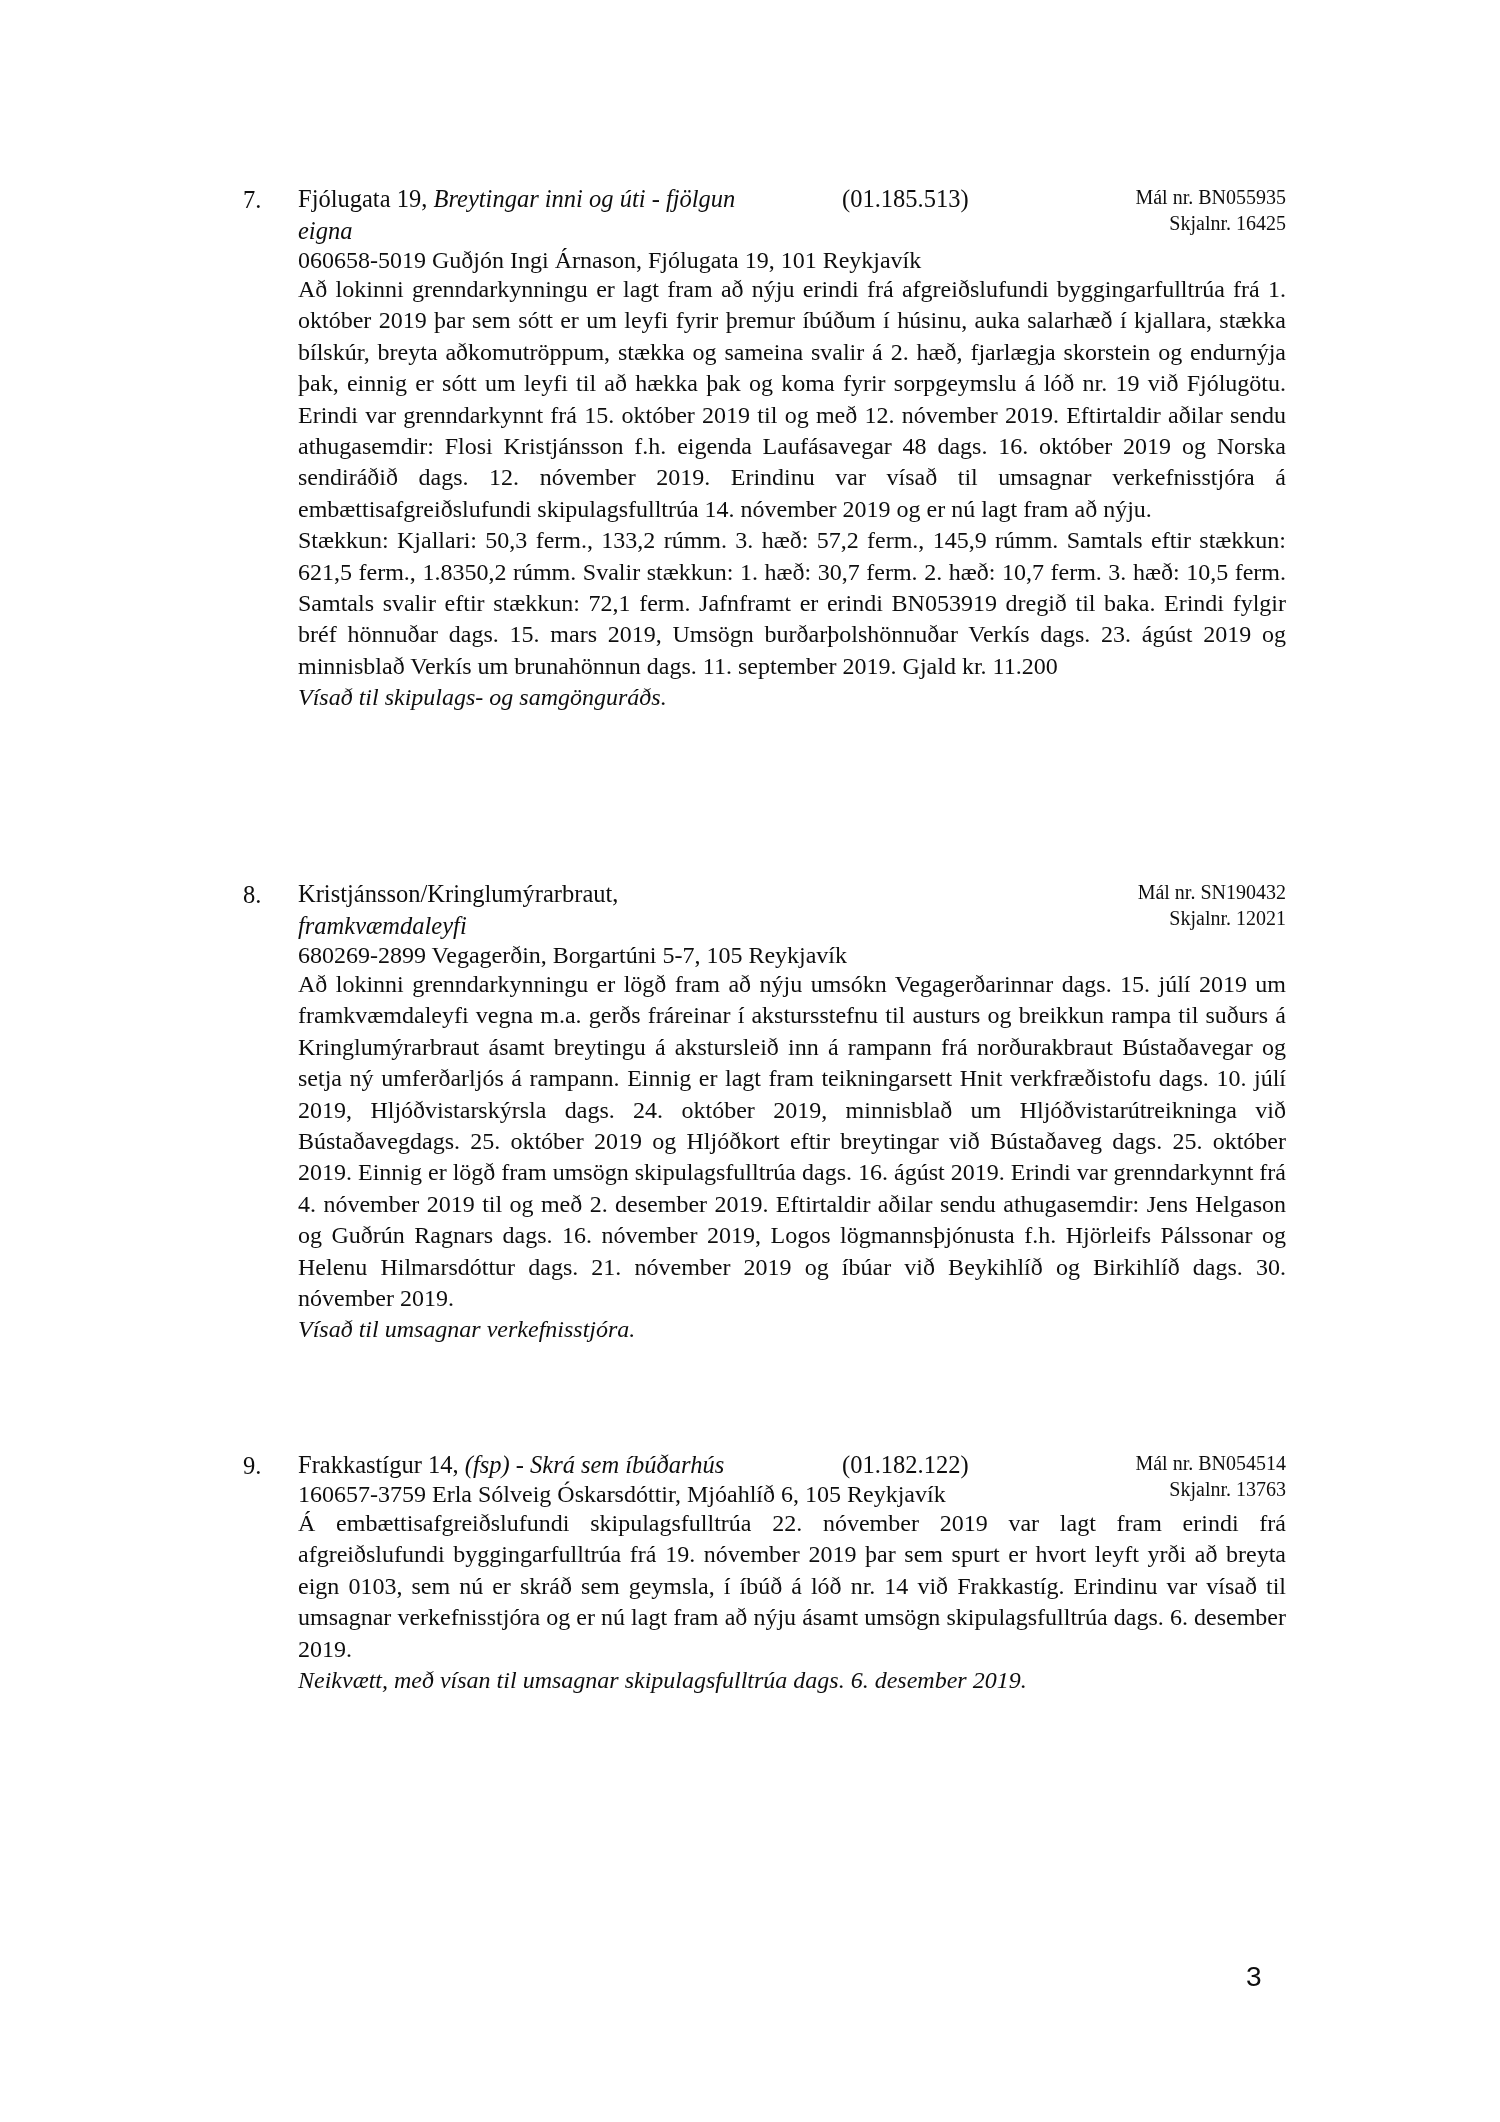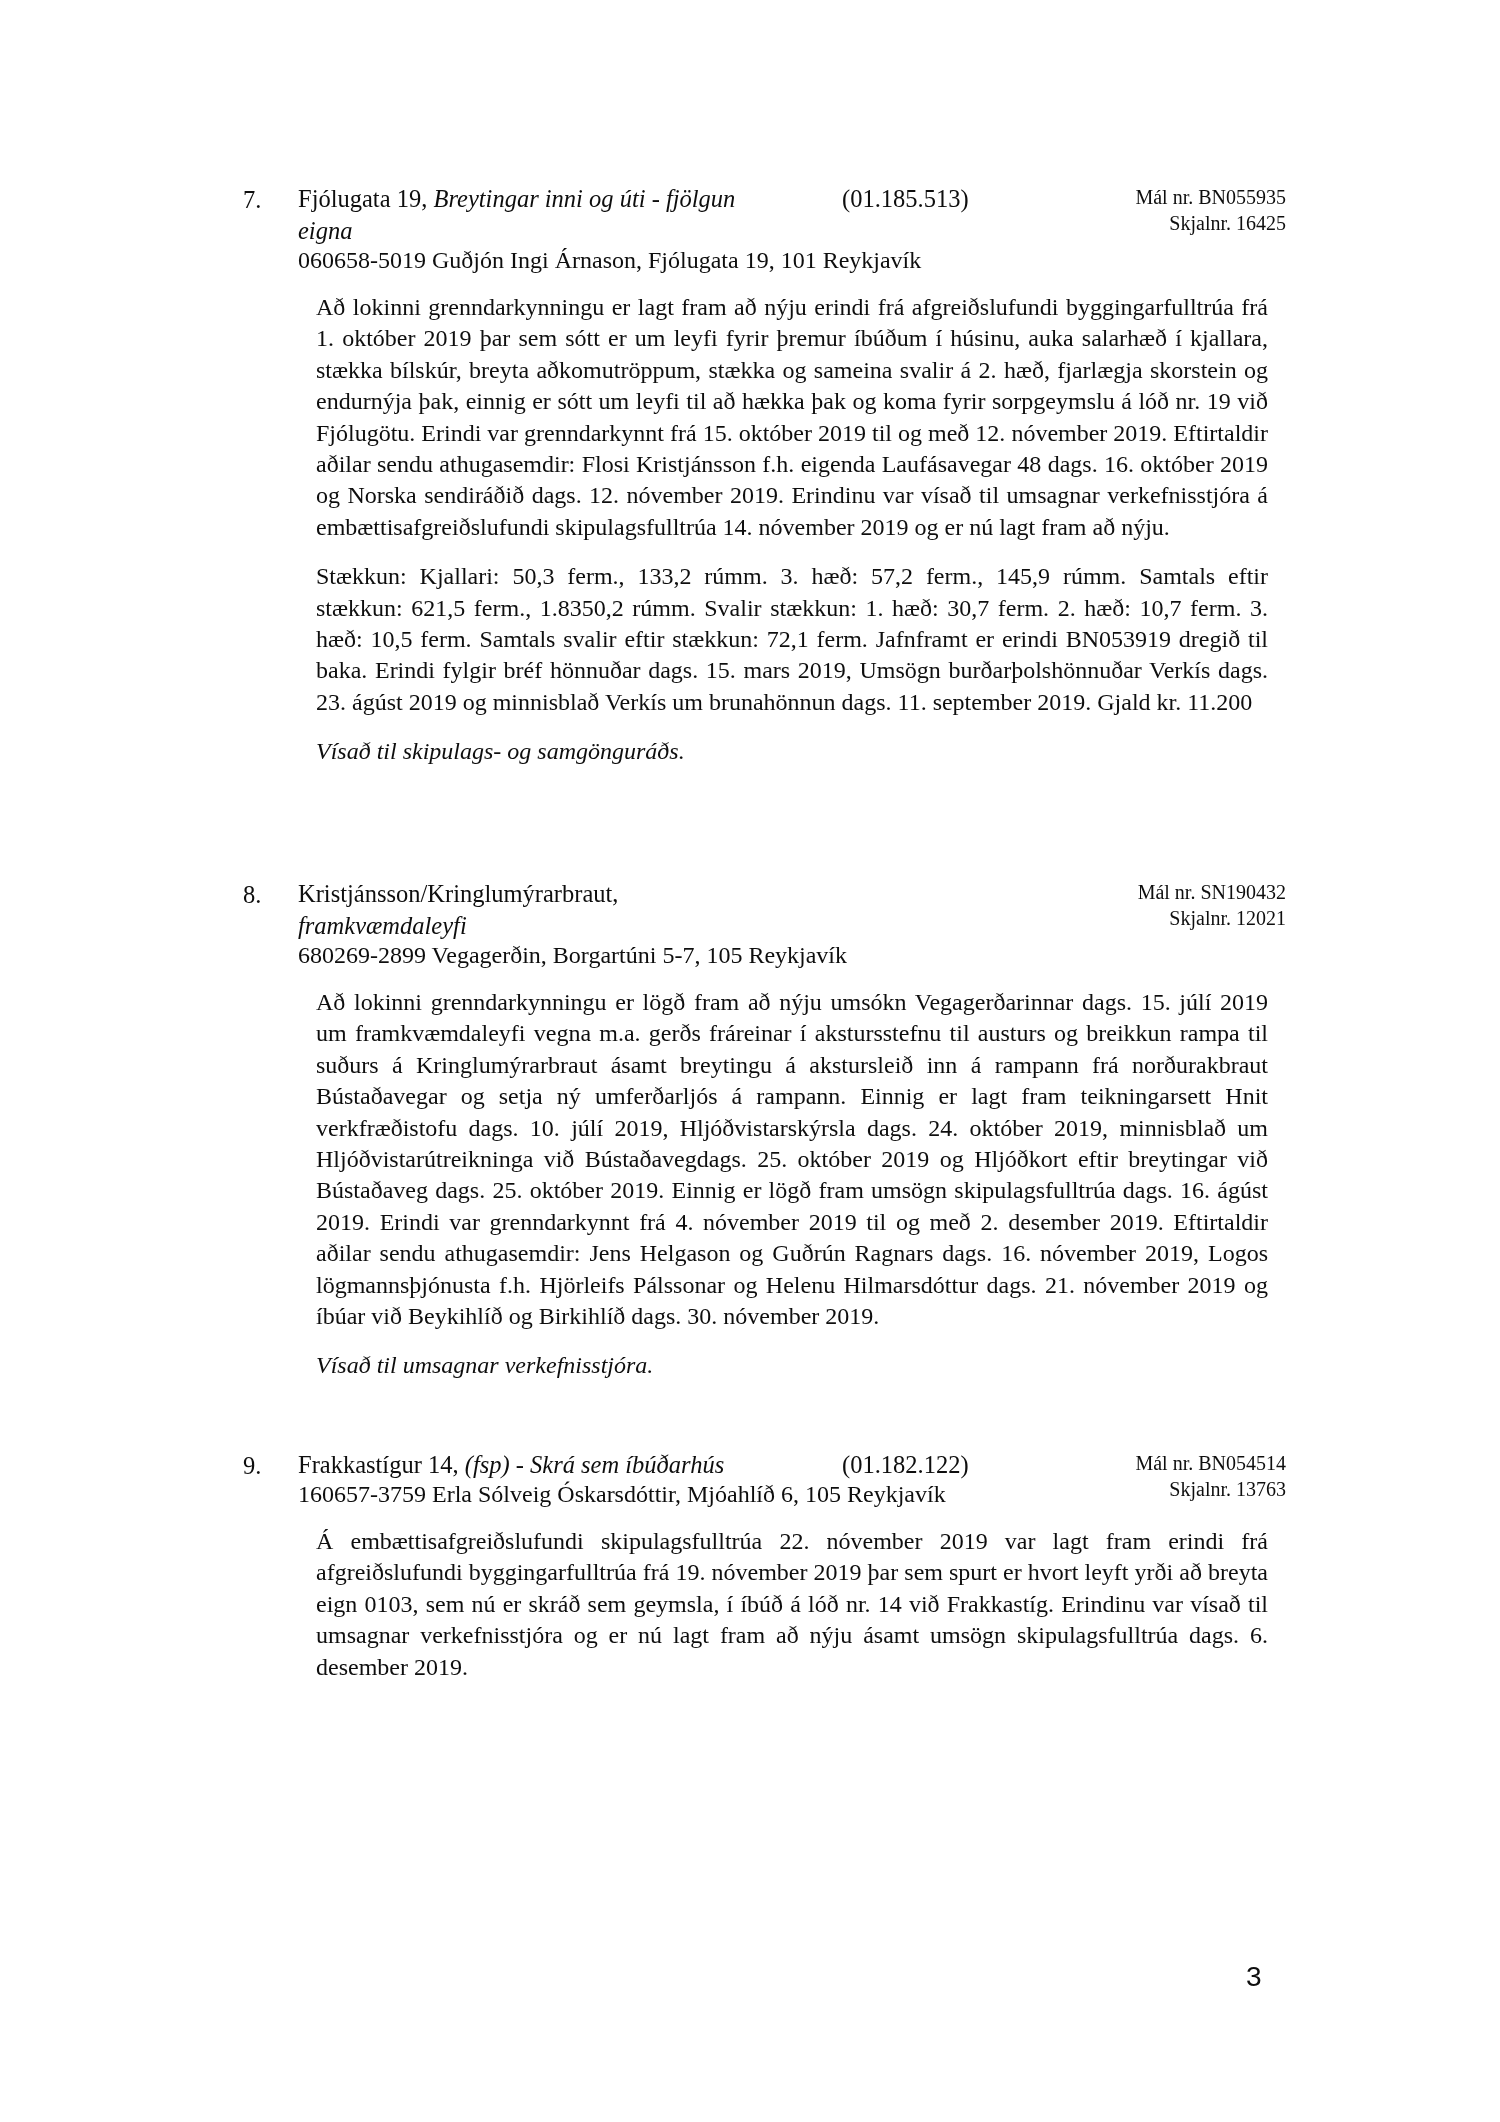--- a/index.html
+++ b/index.html
@@ -66,21 +66,21 @@
     font-size: 24px;
     line-height: 27px;
     white-space: nowrap;
   }
   .item-text {
     width: 988px;
     font-size: 24px;
     line-height: 31.4px;
   }
   .item-text p {
-    margin: 18px;
+    margin: 0;
     text-align: justify;
   }
   .item-text p.conclusion {
     text-align: left;
     font-style: italic;
   }
   .page-number {
     position: absolute;
     left: 1246px;
     top: 1962px;
@@ -140,19 +140,20 @@
         <div class="item-title"><span class="title-address">Frakkastígur 14,</span> <span class="title-type">(fsp) - Skrá sem íbúðarhús</span></div>
         <span class="case-code">(01.182.122)</span>
         <div class="case-ref">
           <div>Mál nr. BN054514</div>
           <div>Skjalnr. 13763</div>
         </div>
       </div>
       <div class="registrant">160657-3759 Erla Sólveig Óskarsdóttir, Mjóahlíð 6, 105 Reykjavík</div>
       <div class="item-text">
         <p>Á embættisafgreiðslufundi skipulagsfulltrúa 22. nóvember 2019 var lagt fram erindi frá afgreiðslufundi byggingarfulltrúa frá 19. nóvember 2019 þar sem spurt er hvort leyft yrði að breyta eign 0103, sem nú er skráð sem geymsla, í íbúð á lóð nr. 14 við Frakkastíg. Erindinu var vísað til umsagnar verkefnisstjóra og er nú lagt fram að nýju ásamt umsögn skipulagsfulltrúa dags. 6. desember 2019.</p>
+        <p class="conclusion">Neikvætt, með vísan til umsagnar skipulagsfulltrúa dags. 6. desember 2019.</p>
       </div>
     </div>
   </div>
 
   <div class="page-number">3</div>
 
 </div>
 
 </body></html>

